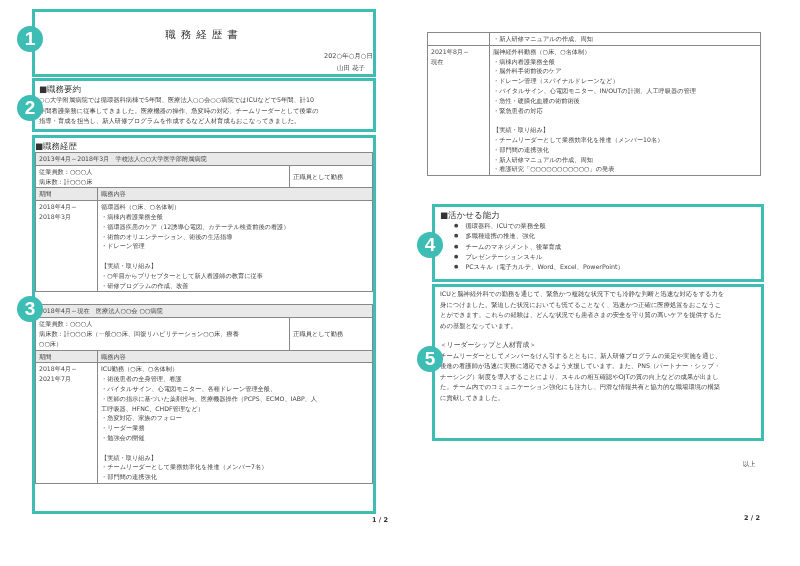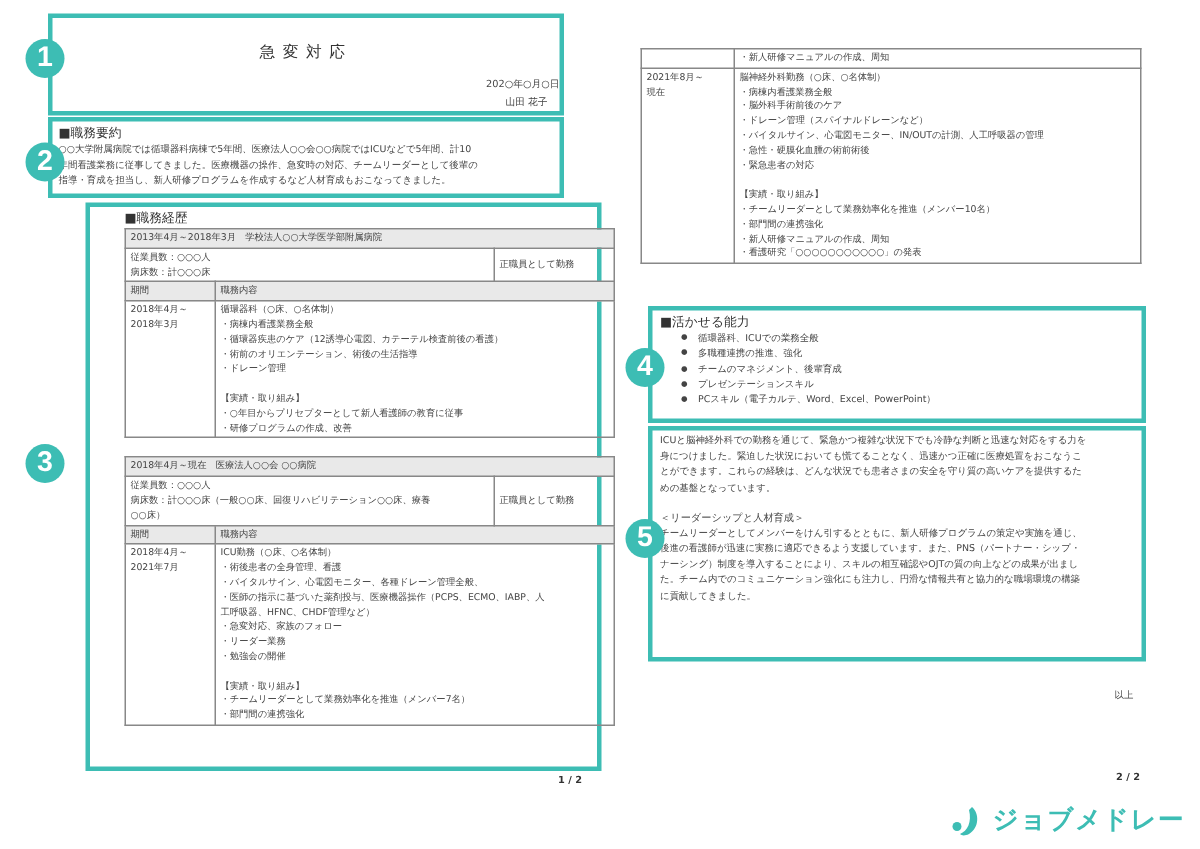--- a/index.html
+++ b/index.html
@@ -40,37 +40,37 @@
 
   .logo { position: absolute; right: 10px; bottom: 8px; display: flex; align-items: center; gap: 6px; }
   .logo-text { font-size: 17px; color: #3dbdb4; letter-spacing: 1px; font-weight: bold; }
 </style>
 </head>
 <body>
 
 <div class="page page-left">
 
   <div class="tbox" style="left:32px; top:9px; width:344px; height:68px;">
-    <div class="doc-title">急変対応</div>
+    <div class="doc-title">職務経歴書</div>
     <div class="doc-date">202○年○月○日</div>
     <div class="doc-name">山田 花子</div>
   </div>
   <div class="badge" style="left:17px; top:26px;">1</div>
 
   <div class="tbox" style="left:32px; top:78px; width:344px; height:54px; padding:2px 4px;">
     <div class="sec-head">■職務要約</div>
     <div class="sec-body">
       <span class="line">○○大学附属病院では循環器科病棟で5年間、医療法人○○会○○病院ではICUなどで5年間、計10</span>
       <span class="line">年間看護業務に従事してきました。医療機器の操作、急変時の対応、チームリーダーとして後輩の</span>
       <span class="line">指導・育成を担当し、新人研修プログラムを作成するなど人材育成もおこなってきました。</span>
     </div>
   </div>
   <div class="badge" style="left:17px; top:95px;">2</div>
 
-  <div class="tbox" style="left:32px; top:135px; width:344px; height:379px; padding:2px 23px;margin-left:25px;">
+  <div class="tbox" style="left:32px; top:135px; width:344px; height:379px; padding:2px 0;">
     <div class="sec-head">■職務経歴</div>
 
     <table class="cv">
       <colgroup>
           <col style="width:60px">
           <col style="width:186px">
           <col style="width:80px">
         </colgroup>
       <tbody>
           <tr>
@@ -224,20 +224,13 @@
       <span class="line">ナーシング）制度を導入することにより、スキルの相互確認やOJTの質の向上などの成果が出まし</span>
       <span class="line">た。チーム内でのコミュニケーション強化にも注力し、円滑な情報共有と協力的な職場環境の構築</span>
       <span class="line">に貢献してきました。</span>
     </div>
   </div>
   <div class="badge" style="left:7px; top:346px;">5</div>
 
   <div class="sec-body" style="position:absolute; left:333px; top:459px;">以上</div>
   <div class="page-num" style="left:334px; top:514px;">2 / 2</div>
 
-  <div class="logo">
-    <svg width="22" height="22" viewBox="0 0 22 22">
-      <circle cx="4" cy="15" r="3" fill="#3dbdb4"></circle>
-      <path d="M14 2 C19 6, 19 16, 12 20 C9 21.5, 7 21, 6 20 C11 18, 14 12, 12 4 Z" fill="#3dbdb4"></path>
-    </svg>
-    <span class="logo-text">ジョブメドレー</span>
-  </div>
 </div>
 
 </body></html>

